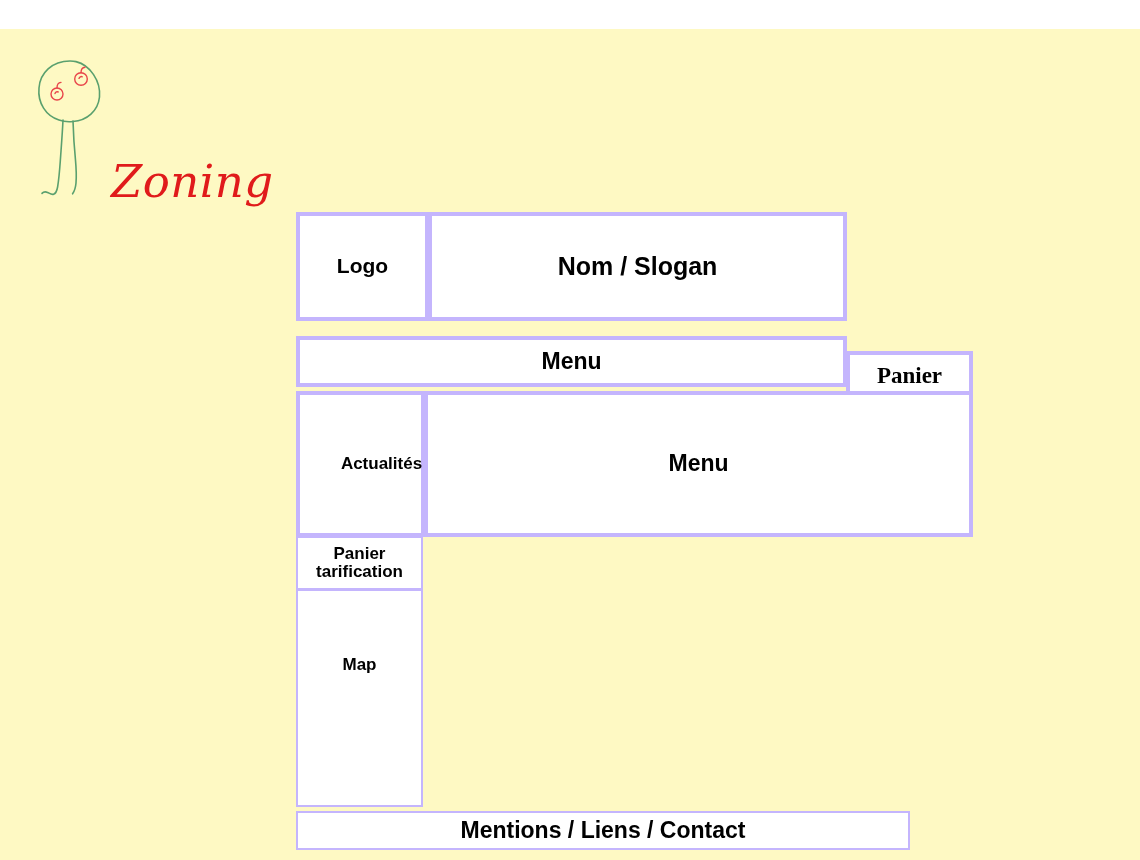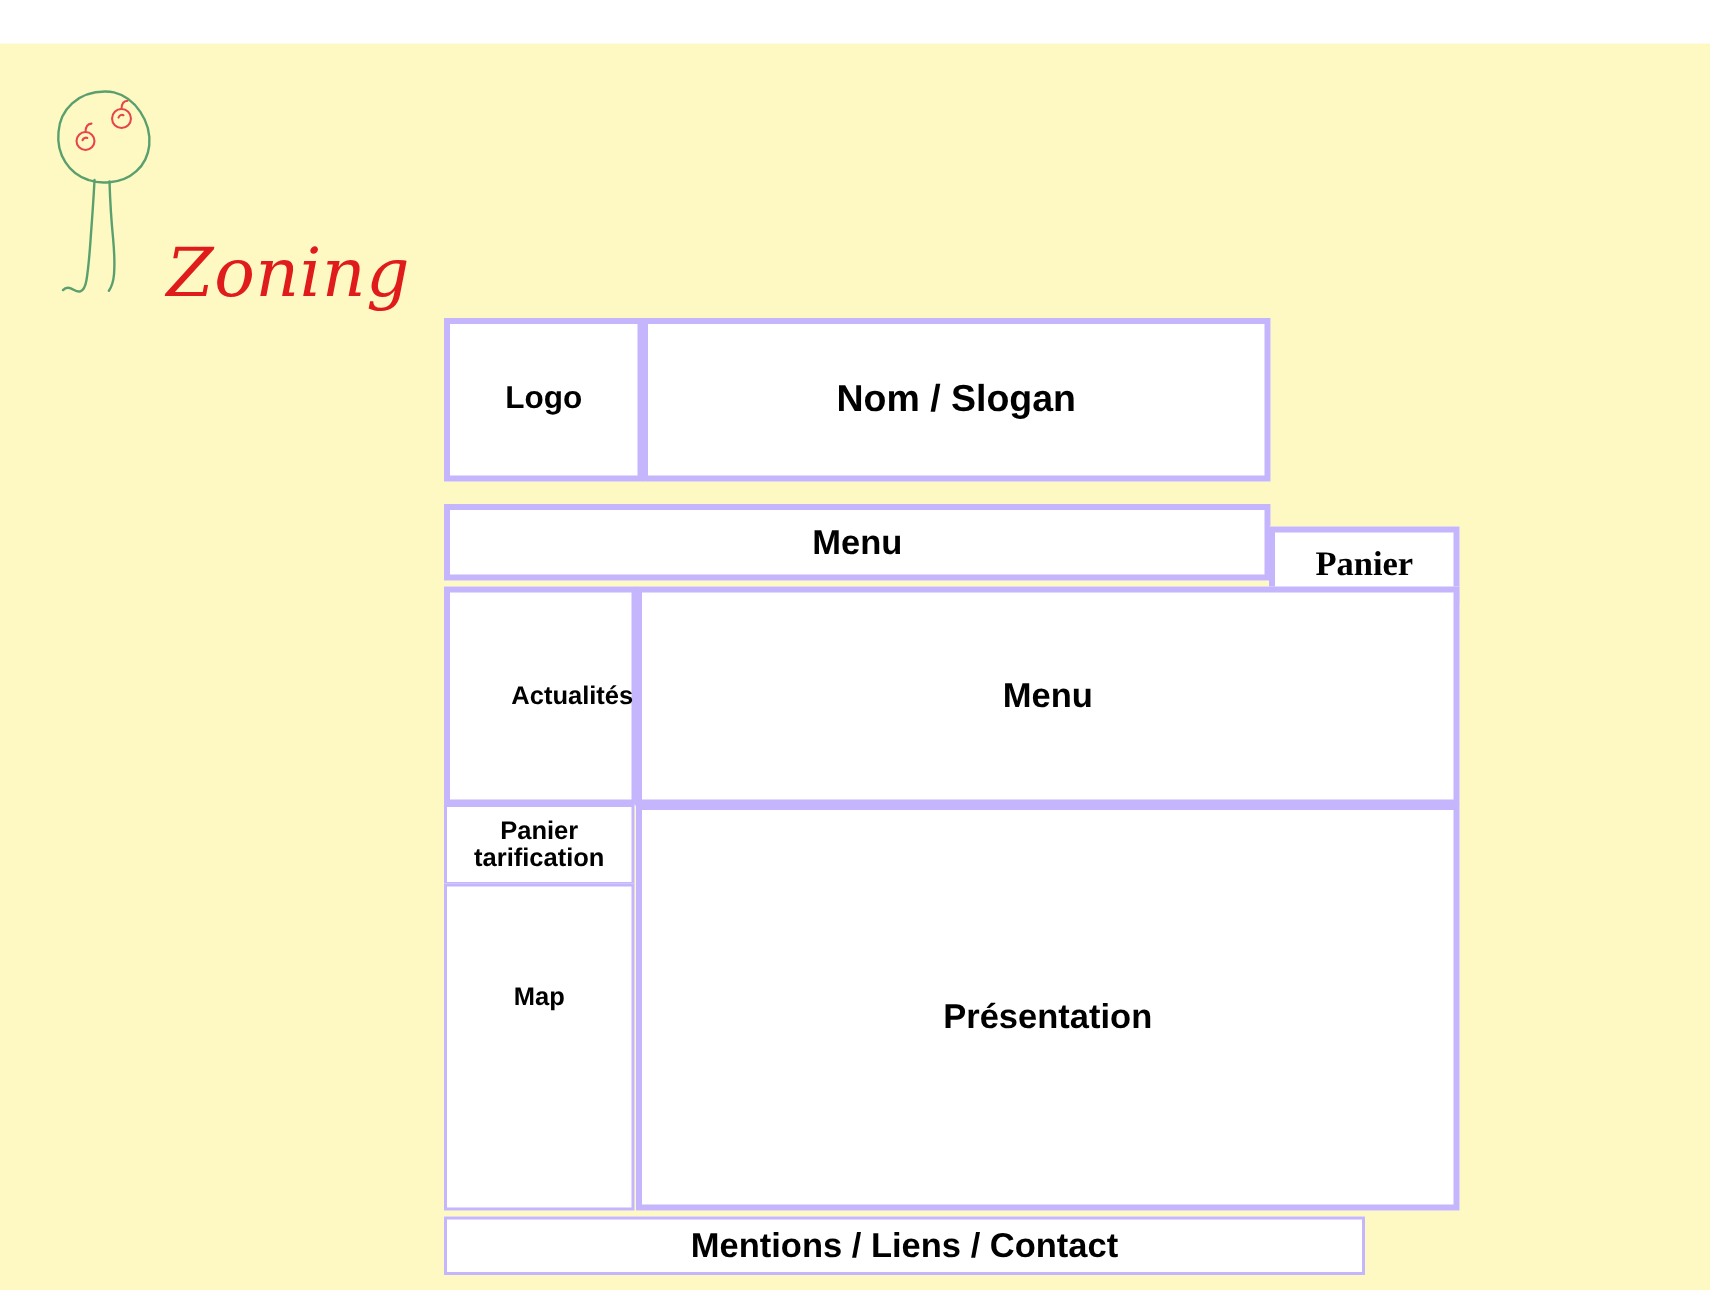--- a/index.html
+++ b/index.html
@@ -131,17 +131,16 @@
 
   <div class="zone thin" id="zone-liens">
     <span>
       <span>Panier</span><br>
       <span>tarification</span>
     </span>
   </div>
 
   <div class="zone thin" id="zone-map">Map</div>
 
-  <div class="zone" id="zone-presentation">Présentation</div>
 
   <div class="zone thin" id="zone-footer">Mentions / Liens / Contact</div>
 
 </div>
 
 </body></html>

